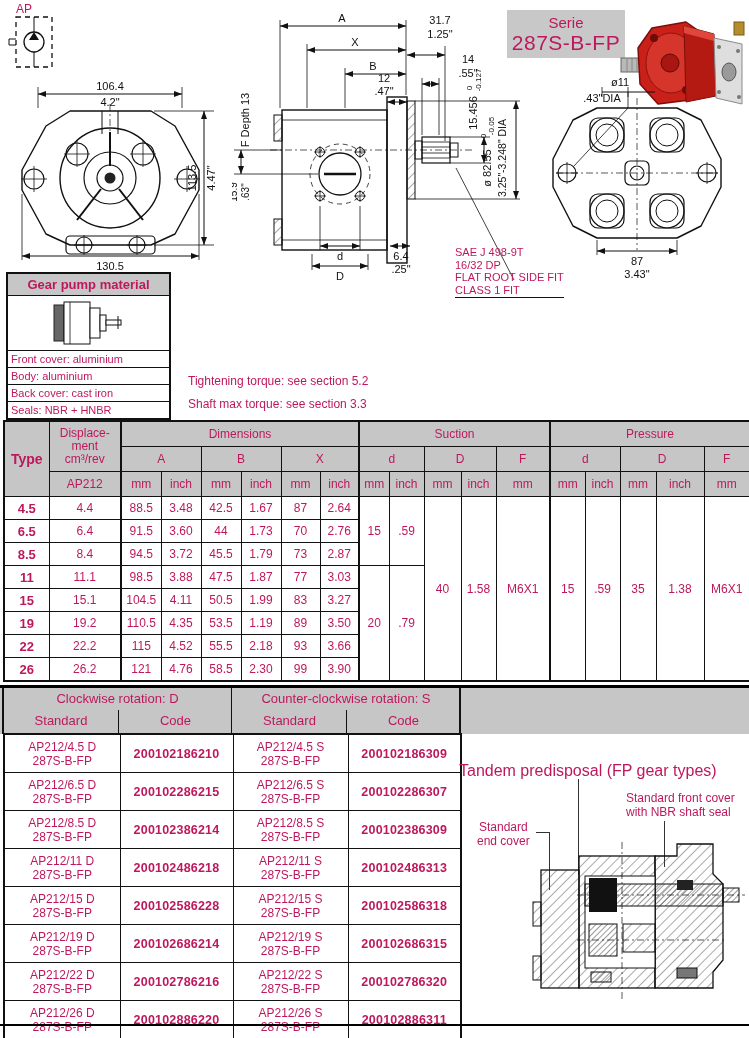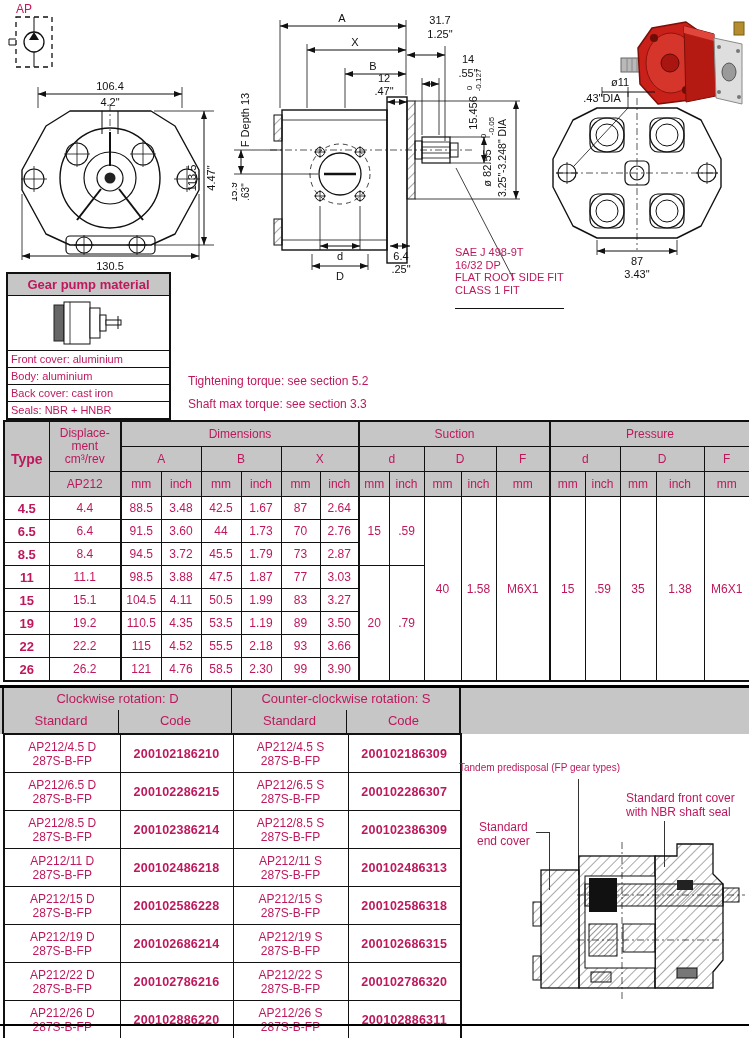--- a/index.html
+++ b/index.html
@@ -44,28 +44,28 @@
               border-top:3px solid #000;}
   #codes-band .bcell{position:absolute;font-size:13px;text-align:center;}
   #codes-band .vline{position:absolute;background:#111;}
   #codestab{left:3px;top:733px;}
   table.codetab{border-collapse:collapse;table-layout:fixed;width:457px;border:2px solid #111;}
   table.codetab td{border:1px solid #111;height:35px;text-align:center;vertical-align:middle;
                    background:#fff;}
   table.codetab .std{font-size:12px;line-height:14px;white-space:pre-line;}
   table.codetab .code{font-size:12.5px;font-weight:bold;letter-spacing:0.2px;}
   
-  #tandem-title{left:459px;top:762px;font-size:10px;white-space:nowrap;}
+  #tandem-title{left:459px;top:762px;font-size:16px;white-space:nowrap;}
   #front-cover-label{left:626px;top:791px;font-size:12px;line-height:14px;white-space:pre-line;}
   #end-cover-label{left:477px;top:820px;font-size:12px;line-height:14px;text-align:center;white-space:pre-line;}
   .leader{position:absolute;background:#333;}
   #bottom-rule{left:0;top:1024px;width:749px;height:2px;background:#000;}
   
   #sae-note{left:455px;top:246px;font-size:11px;line-height:12.5px;white-space:nowrap;}
-  #sae-note .u{border-bottom:1px solid #111;padding-bottom:12px;}
+  #sae-note .u{border-bottom:1px solid #111;padding-bottom:1px;}
 </style>
 </head>
 <body>
 
 <div id="page">
 
   <svg width="0" height="0" style="position:absolute">
     <defs>
       <marker id="arrow" markerWidth="9" markerHeight="8" refX="8" refY="3" orient="auto-start-reverse">
         <path d="M0,0 L8,3 L0,6 Z" fill="#111"></path>
@@ -244,20 +244,24 @@
     <line class="thin" x1="224" y1="160" x2="282" y2="272"></line>
   </svg>
 
   <div class="abs" id="sae-note">
     <div>SAE J 498-9T</div>
     <div>16/32 DP</div>
     <div>FLAT ROOT SIDE FIT</div>
     <div class="u">CLASS 1 FIT</div>
   </div>
 
+  <div class="abs" id="serie-box">
+    <div id="serie-line1">Serie</div>
+    <div id="serie-line2">287S-B-FP</div>
+  </div>
 
   <svg class="abs" style="left:618px;top:14px" width="128" height="98">
     <rect x="116" y="8" width="10" height="13" fill="#b58d2e" stroke="#7a5c14"></rect>
     <rect x="3" y="44" width="32" height="14" fill="#b9b9b9" stroke="#666"></rect>
     <line x1="9" y1="44" x2="9" y2="58" stroke="#888"></line>
       <line x1="14" y1="44" x2="14" y2="58" stroke="#888"></line>
     <line x1="19" y1="44" x2="19" y2="58" stroke="#888"></line>
     <polygon points="34,14 68,8 88,22 90,58 72,86 40,90 22,70 20,34" fill="#c9201a" stroke="#7a0f0a" stroke-width="1.5" stroke-linejoin="round"></polygon>
     <ellipse cx="53" cy="49" rx="25" ry="30" fill="#d5352a" stroke="#8d140e"></ellipse>
     <circle cx="36" cy="24" r="4" fill="#6e0c08"></circle>

